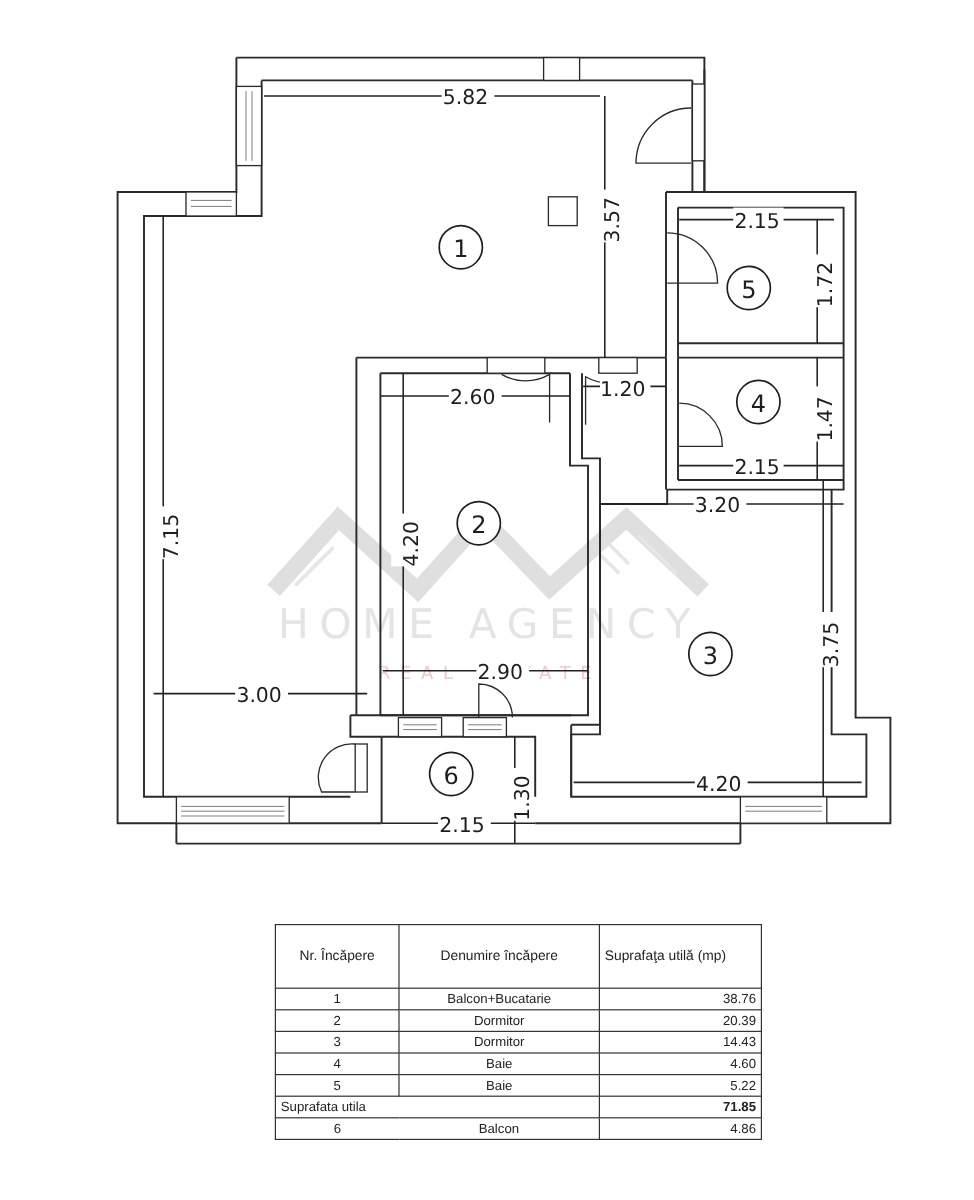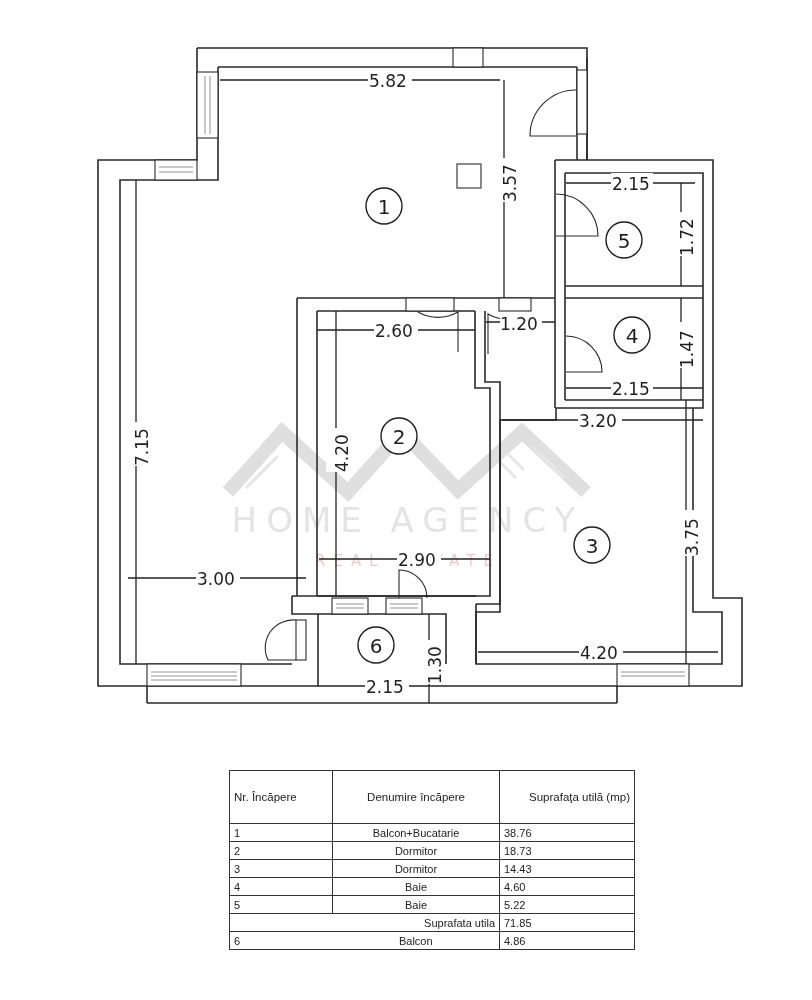--- a/index.html
+++ b/index.html
@@ -16,25 +16,25 @@
     #plan .roomcircle { fill: #ffffff; stroke: #1e1e1e; stroke-width: 1.4; }
     #plan .labelbg { fill: #ffffff; }
     #plan .wm { fill: none; stroke: #d4d4d4; stroke-width: 14; stroke-linejoin: miter; opacity: 0.75; }
     #plan .wm-stripe { stroke: #e6e6e6; stroke-width: 3; }
     #plan text.wmtxt { font-family: "DejaVu Sans", sans-serif; font-size: 34px; fill: #e4e4e4; letter-spacing: 9px; text-anchor: middle; }
     #plan text.wmtxt2 { font-family: "DejaVu Sans", sans-serif; font-size: 15px; fill: #f2c9c9; letter-spacing: 8px; text-anchor: middle; }
 
     #area-table { position: absolute; left: 229px; top: 770px; border-collapse: collapse; font-family: "Liberation Sans", sans-serif; font-size: 11px; color: #222; }
     #area-table td, #area-table th { border: 1.3px solid #333; padding: 0 4px; height: 17px; font-weight: normal; }
     #area-table th { height: 52px; font-size: 11.5px; text-align: center; }
-    #area-table .c1 { width: 94px; text-align: left; margin-top: 12px; }
+    #area-table .c1 { width: 94px; text-align: center; margin-top: 12px; }
     #area-table .c2 { width: 158px; text-align: center; }
-    #area-table .c3 { width: 126px; text-align: left; }
-    #area-table .bold { font-weight: normal; }
-    #area-table .span2 { text-align: right; }
+    #area-table .c3 { width: 126px; text-align: right; }
+    #area-table .bold { font-weight: bold; }
+    #area-table .span2 { text-align: left; }
   </style>
 </head>
 <body>
 
 <svg id="plan" viewBox="0 0 812 740" xmlns="http://www.w3.org/2000/svg">
 
   <g>
     <polyline class="wm" points="228,492 282,432 348,492 402,432 458,490 522,432 586,492"></polyline>
     <g class="wm-stripe">
       <line x1="246" y1="488" x2="262" y2="472"></line>
@@ -228,33 +228,33 @@
       <text class="roomnum" x="376" y="646">6</text>
     </g>
   </g>
 </svg>
 
 <table id="area-table">
   <thead>
     <tr>
       <th class="c1">Nr. Încăpere</th>
       <th class="c2">Denumire încăpere</th>
-      <th class="c3" style="text-align:right">Suprafaţa utilă (mp)</th>
+      <th class="c3" style="text-align:left">Suprafaţa utilă (mp)</th>
     </tr>
   </thead>
   <tbody>
     <tr>
       <td class="c1">1</td>
       <td class="c2">Balcon+Bucatarie</td>
       <td class="c3">38.76</td>
     </tr>
     <tr>
       <td class="c1">2</td>
       <td class="c2">Dormitor</td>
-      <td class="c3">18.73</td>
+      <td class="c3">20.39</td>
     </tr>
     <tr>
       <td class="c1">3</td>
       <td class="c2">Dormitor</td>
       <td class="c3">14.43</td>
     </tr>
     <tr>
       <td class="c1">4</td>
       <td class="c2">Baie</td>
       <td class="c3">4.60</td>

